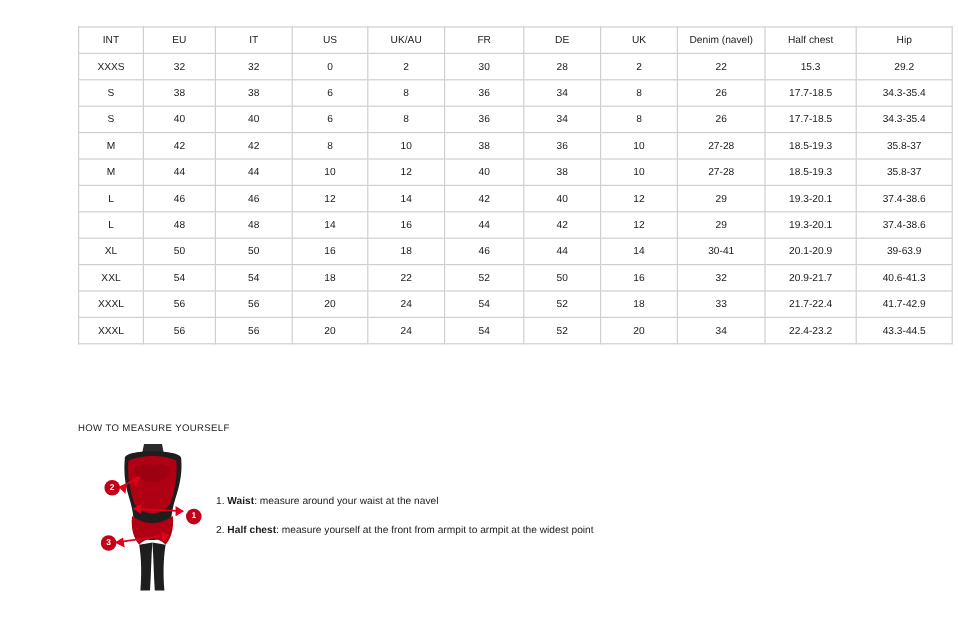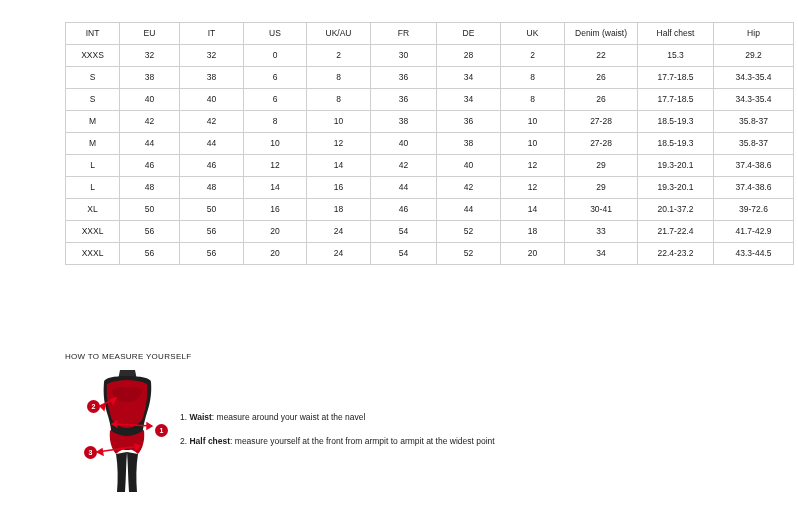--- a/index.html
+++ b/index.html
@@ -140,21 +140,21 @@
       <thead>
         <tr>
           <th>INT</th>
           <th>EU</th>
           <th>IT</th>
           <th>US</th>
           <th>UK/AU</th>
           <th>FR</th>
           <th>DE</th>
           <th>UK</th>
-          <th>Denim (waist)</th>
+          <th>Denim (navel)</th>
           <th>Half chest</th>
           <th>Hip</th>
         </tr>
       </thead>
       <tbody>
         <tr>
           <td>XXXS</td>
           <td>32</td>
           <td>32</td>
           <td>0</td>
@@ -247,22 +247,35 @@
         <tr>
           <td>XL</td>
           <td>50</td>
           <td>50</td>
           <td>16</td>
           <td>18</td>
           <td>46</td>
           <td>44</td>
           <td>14</td>
           <td>30-41</td>
-          <td>20.1-37.2</td>
-          <td>39-72.6</td>
+          <td>20.1-20.9</td>
+          <td>39-63.9</td>
+        </tr>
+        <tr>
+          <td>XXL</td>
+          <td>54</td>
+          <td>54</td>
+          <td>18</td>
+          <td>22</td>
+          <td>52</td>
+          <td>50</td>
+          <td>16</td>
+          <td>32</td>
+          <td>20.9-21.7</td>
+          <td>40.6-41.3</td>
         </tr>
         <tr>
           <td>XXXL</td>
           <td>56</td>
           <td>56</td>
           <td>20</td>
           <td>24</td>
           <td>54</td>
           <td>52</td>
           <td>18</td>

